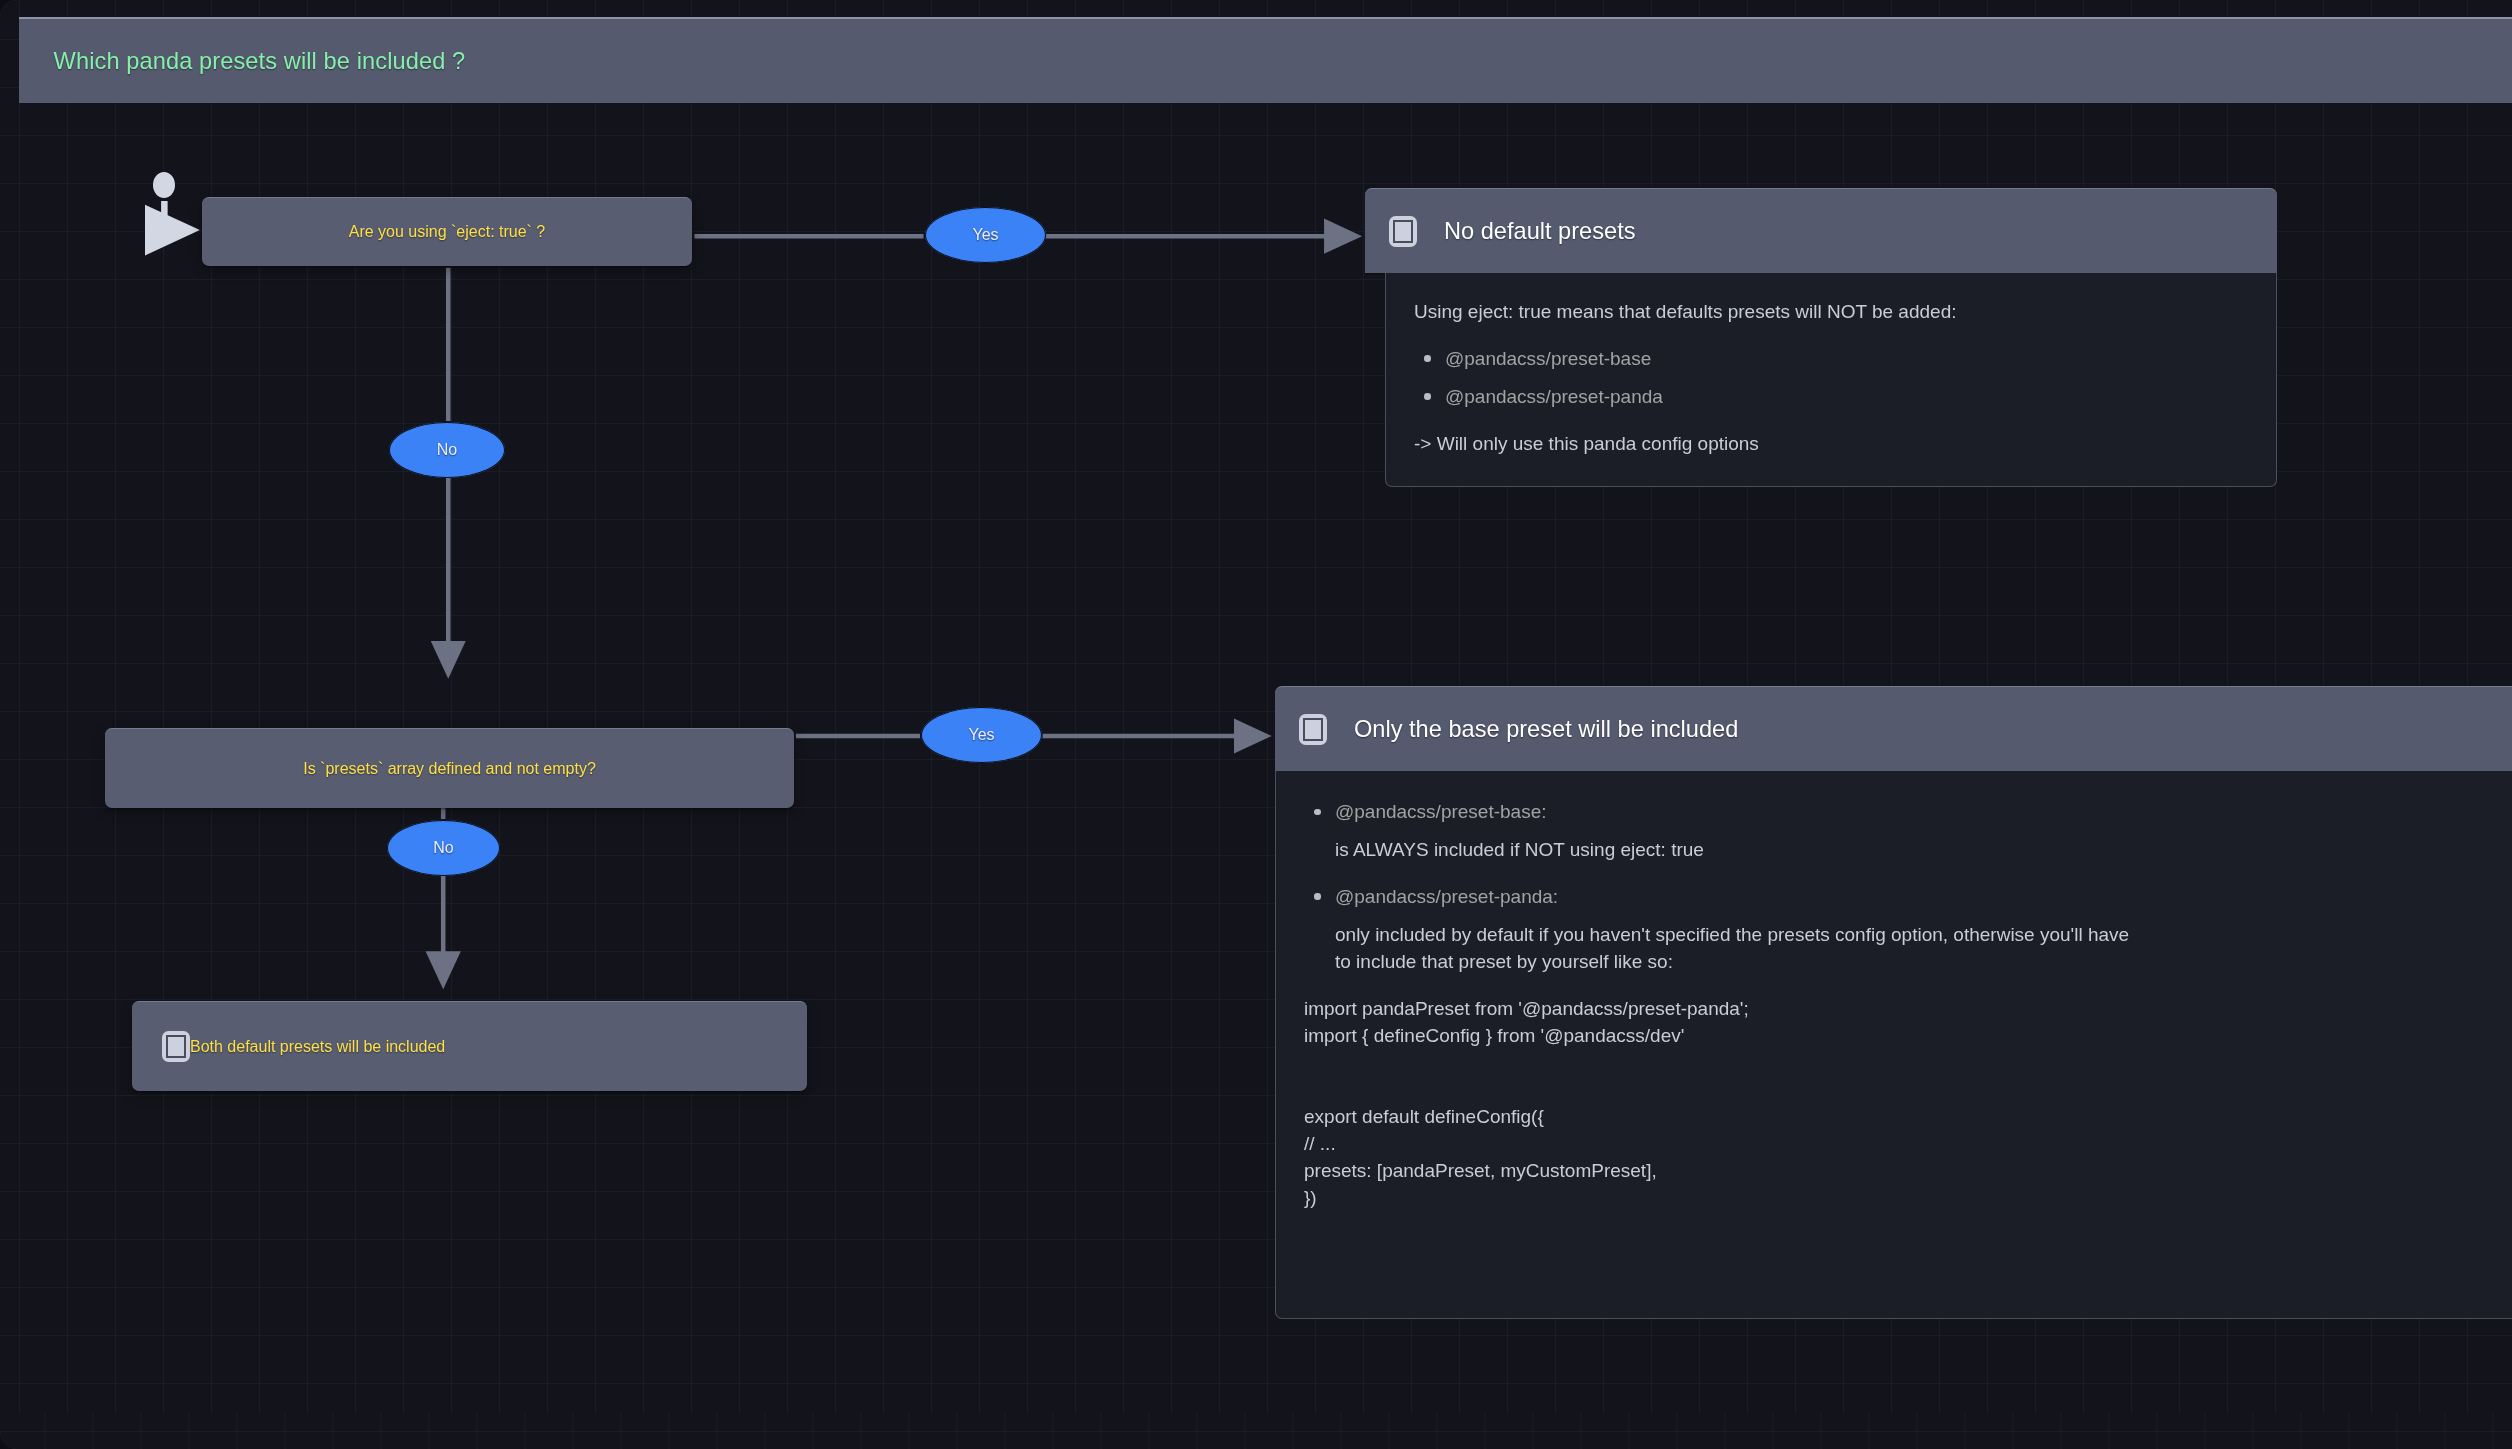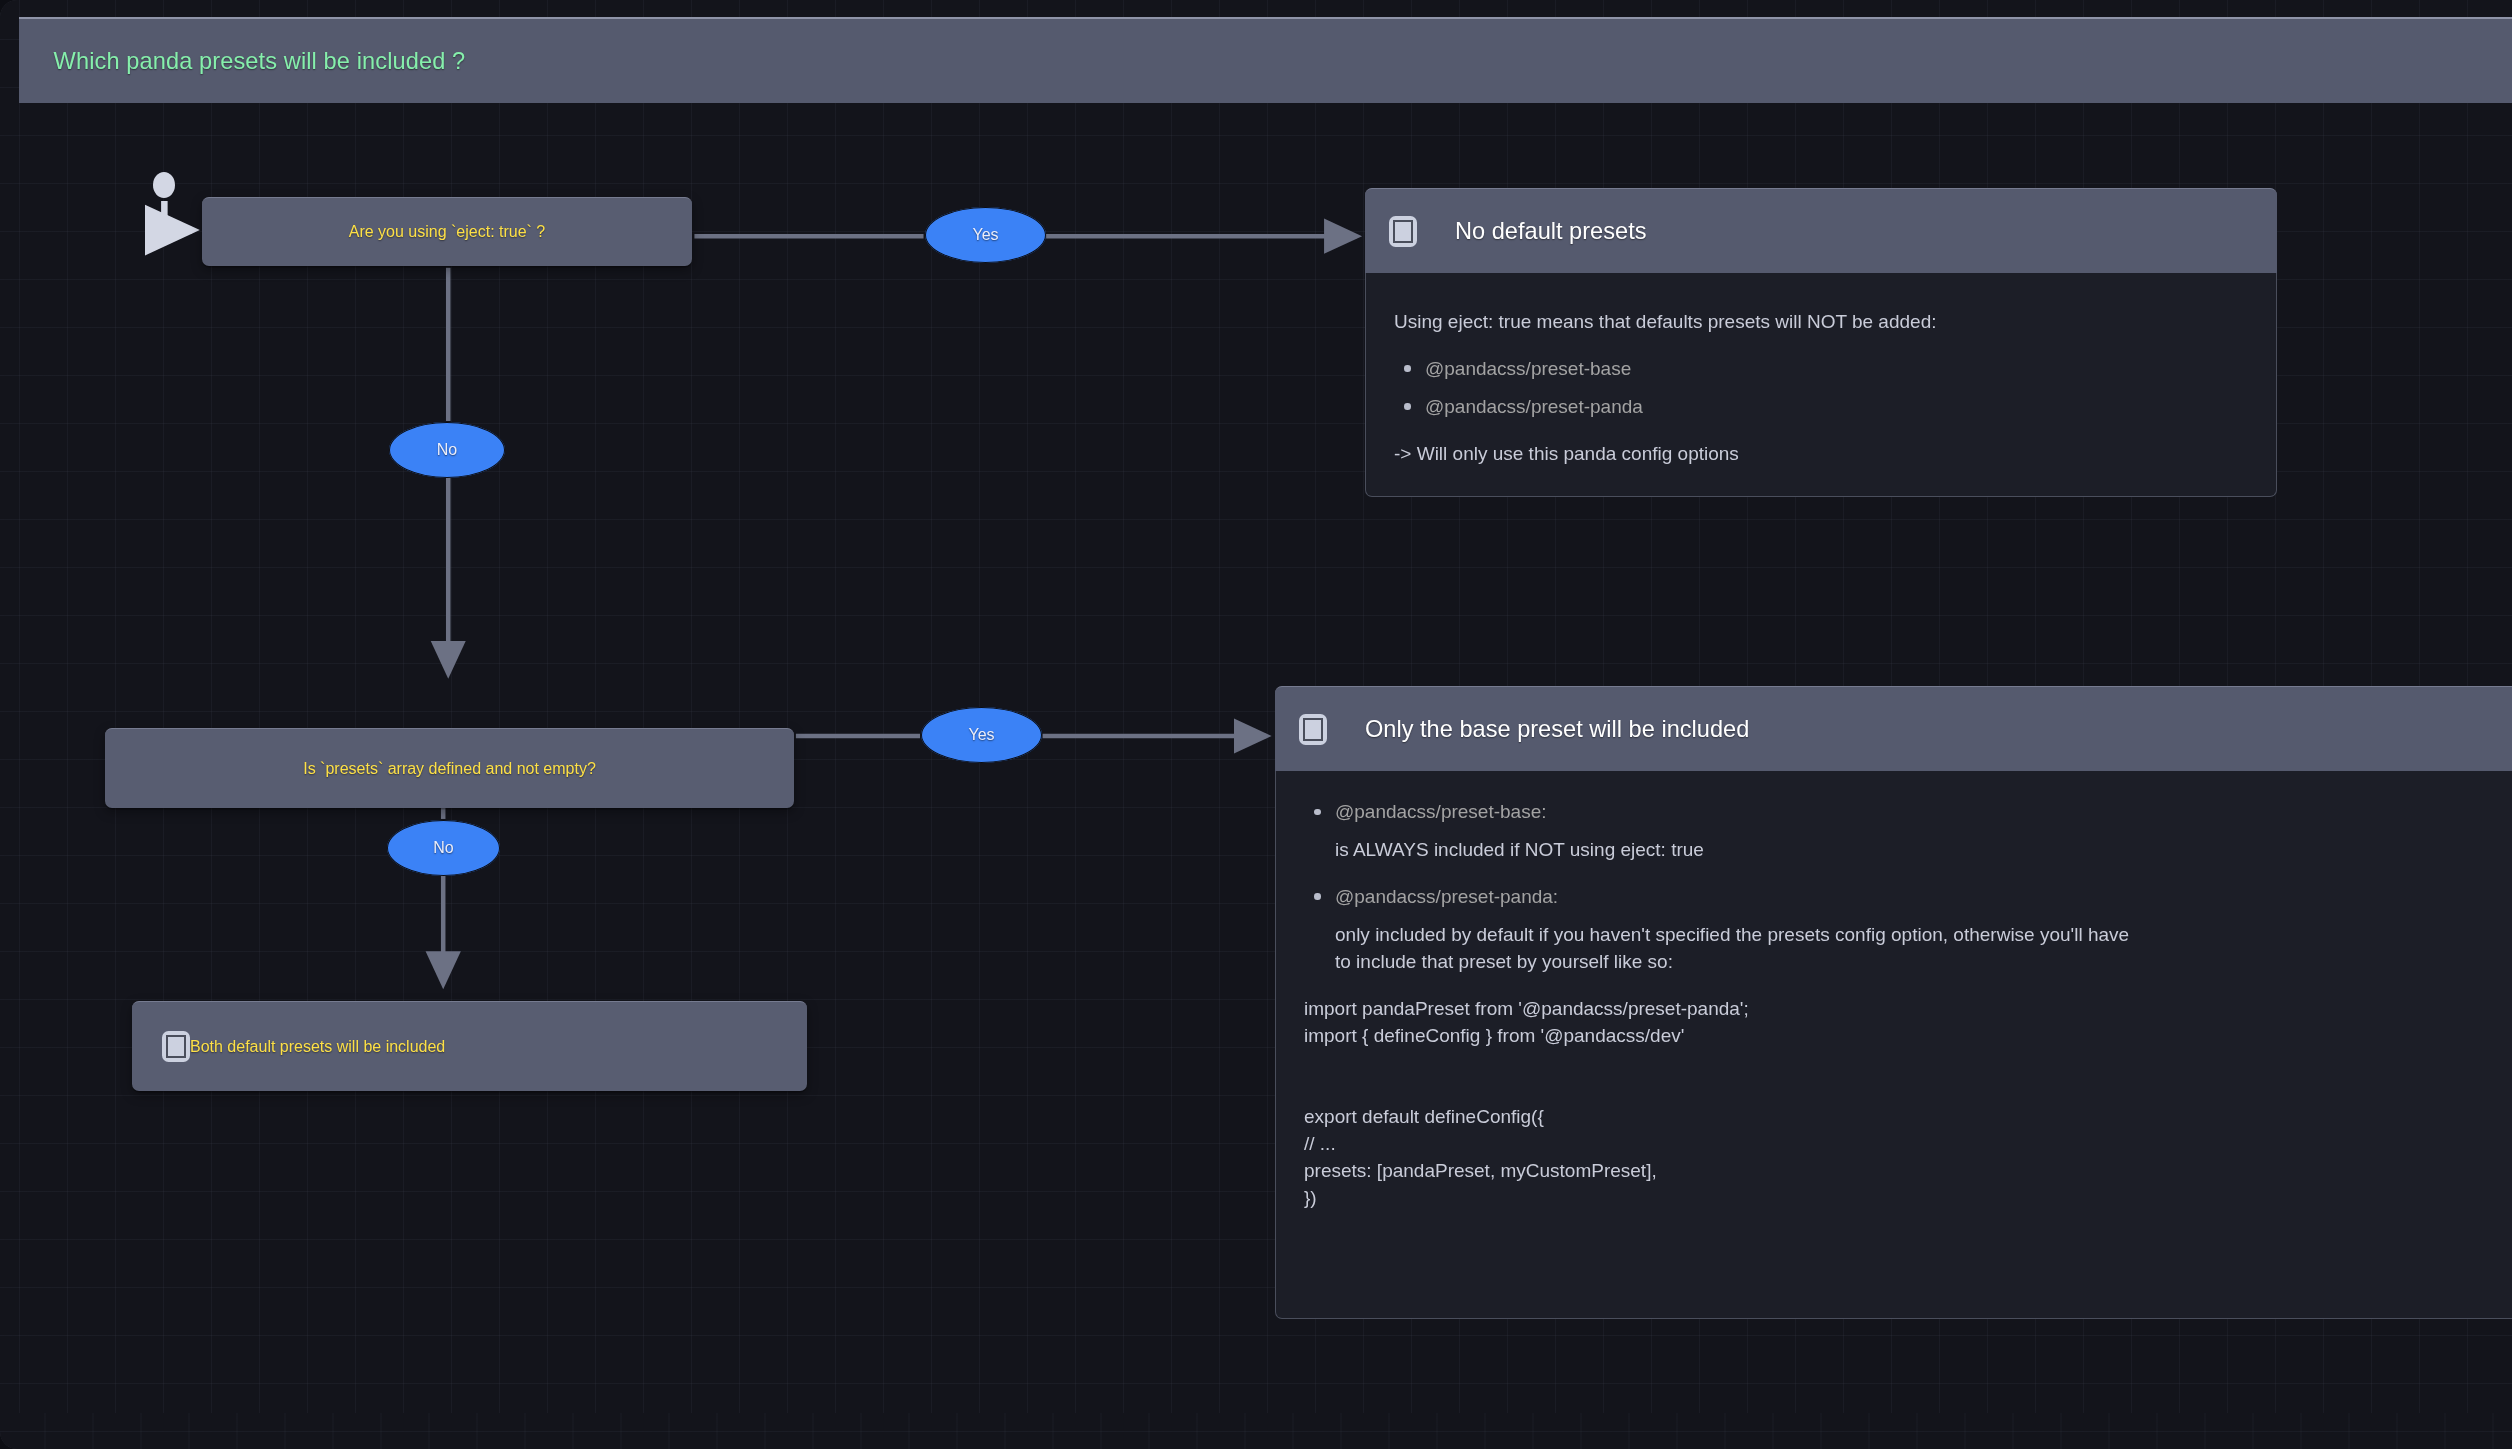--- a/index.html
+++ b/index.html
@@ -64,21 +64,21 @@
   #lbl-yes2{left:921px;top:707px;width:121px;height:56px;}
   #lbl-no2 {left:387px;top:820px;width:113px;height:56px;}
 
   
   #edges{position:absolute;left:0;top:0;width:2663px;height:1449px;pointer-events:none;}
 
   
   .panel{position:absolute;}
   .panel .head{
     background:#555a6e;border-top:1.5px solid #767b90;
-    border-radius:7px 7px 0 0;display:flex;align-items:center;gap:38px;
+    border-radius:7px 7px 0 0;display:flex;align-items:center;gap:27px;
     padding:0 0 0 24px;box-sizing:border-box;
     box-shadow:0 1.5px 0 rgba(0,0,0,.3);
   }
   .panel .head .title{color:#fff;font-size:23.6px;white-space:nowrap;text-shadow:0 1px 1.5px rgba(0,0,0,.45);}
   .panel .body{
     background:#1c1e27;border:1px solid #4a4e5c;border-top:none;
     border-radius:0 0 7px 7px;box-sizing:border-box;
     color:#c8cbd8;
   }
   .panel .body p{margin:0;font-size:19px;line-height:1.42;color:#c9ccd9;}
@@ -90,21 +90,21 @@
   .panel .body .sub{font-size:19px;line-height:1.42;color:#c9ccd9;}
   .codeline{font-size:19px;line-height:1.42;color:#c9ccd9;white-space:pre;}
 
   
   .sqicon{flex:0 0 auto;width:28px;height:31px;border:4.5px solid #ccd1e0;border-radius:6.5px;
     box-sizing:border-box;display:flex;align-items:center;justify-content:center;}
   .sqicon i{display:block;width:100%;height:100%;background:#ccd1e0;border:2px solid #4a4e5c;box-sizing:border-box;}
 
   #panel1{left:1365px;top:188px;width:912px;}
   #panel1 .head{height:85px;}
-  #panel1 .body{padding:36px 28px 28px 28px;}
+  #panel1 .body{padding:26px 28px 28px 28px;margin-left:20px;}
 
   #panel2{left:1275px;top:686px;width:1402px;}
   #panel2 .head{height:85px;}
   #panel2 .body{padding:28px 28px 32px 28px;height:548px;}
 
   .gap14{height:11px;}
   .gap30{height:20px;}
 </style>
 </head>
 <body>

